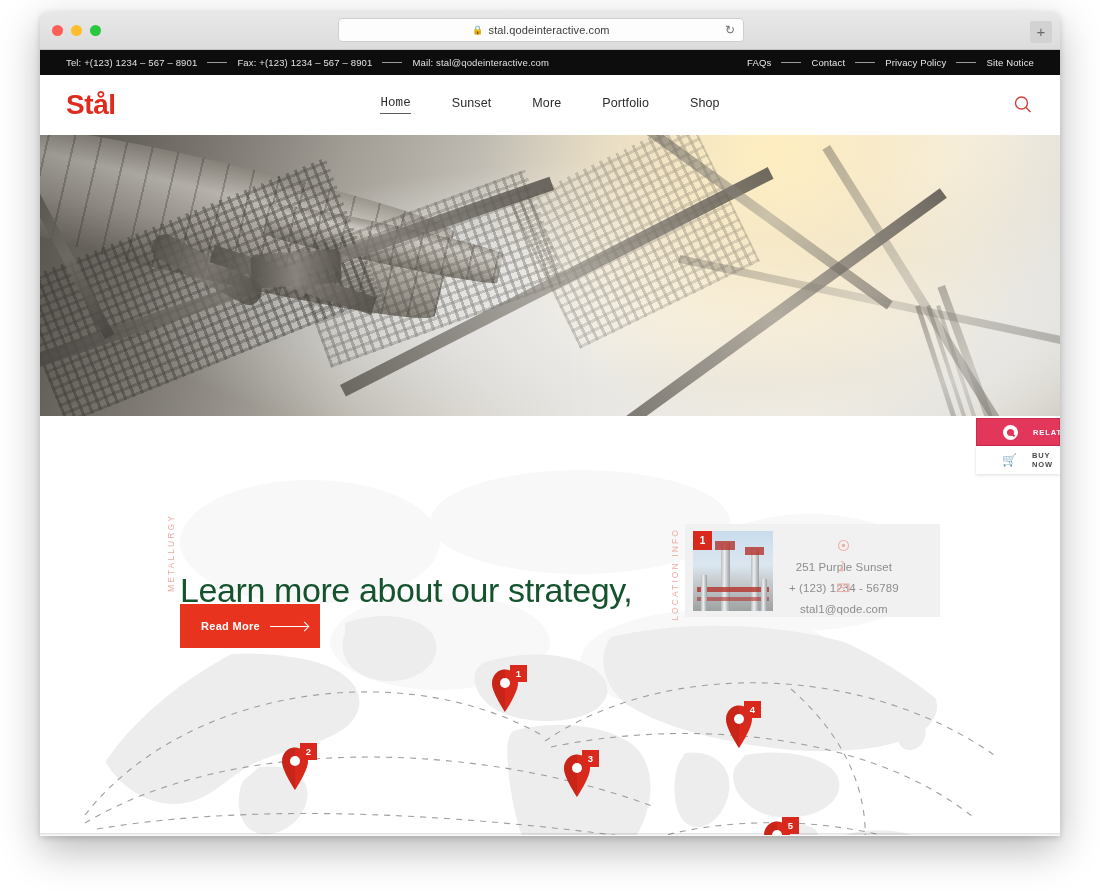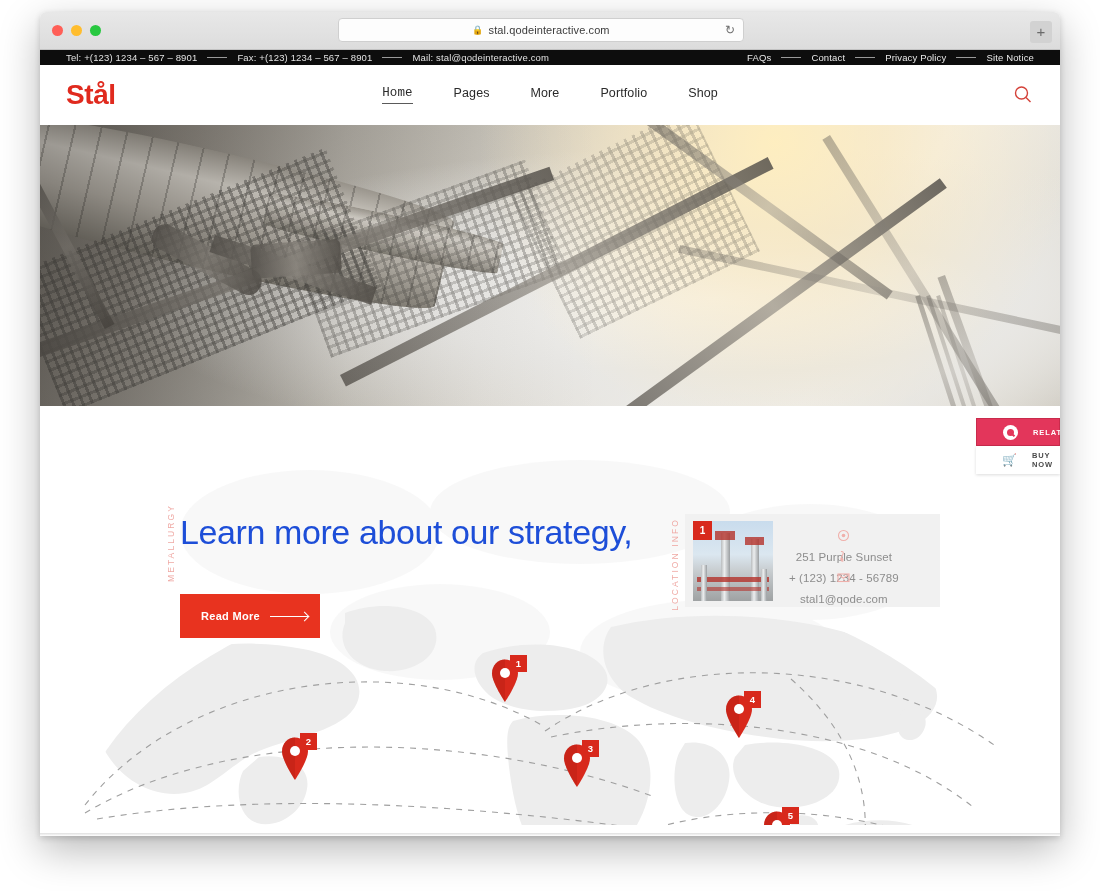--- a/index.html
+++ b/index.html
@@ -85,21 +85,21 @@
   #site-viewport {
     position: relative;
     width: 1020px;
     height: 786px;
     background: #fff;
     overflow: hidden;
   }
 
   
   #top-bar {
-    height: 15px;
+    height: 25px;
     background: #0d0d0d;
     display: flex;
     align-items: center;
     justify-content: space-between;
     padding: 0 26px;
   }
   .topbar-group { display: flex; align-items: center; }
   .topbar-item {
     color: #e2e2e2;
     font-size: 9.5px;
@@ -235,23 +235,24 @@
   #heading-block {
     position: absolute;
     left: 140px; top: 108px;
     width: 500px;
   }
   #metallurgy-label { left: 126px; top: 98px; }
 
   #main-heading {
     font-size: 34px;
     line-height: 1.08;
-    color: #1d4ed8;
+    color: #14532d;
     font-weight: normal;
     letter-spacing: -0.4px;
+    margin-top: 48px;
   }
 
   #read-more-button {
     position: absolute;
     left: 140px; top: 188px;
     width: 140px; height: 44px;
     background: #e8331f;
     display: flex;
     align-items: center;
     gap: 10px;
@@ -467,21 +468,21 @@
         <span class="topbar-sep"></span>
         <span class="topbar-item">Site Notice</span>
       </div>
     </div>
 
     <div id="site-header">
       <div id="logo">Stål</div>
 
       <nav id="main-nav">
         <span class="nav-item active">Home</span>
-        <span class="nav-item">Pages</span>
+        <span class="nav-item">Sunset</span>
         <span class="nav-item">More</span>
         <span class="nav-item">Portfolio</span>
         <span class="nav-item">Shop</span>
       </nav>
 
       <div id="search-icon-btn">
         <svg width="22" height="22" viewBox="0 0 22 22">
           <circle cx="9.5" cy="9" r="6" fill="none" stroke="#d4423a" stroke-width="1.4"></circle>
           <line x1="14" y1="13.5" x2="18.5" y2="18" stroke="#d4423a" stroke-width="1.4"></line>
         </svg>

